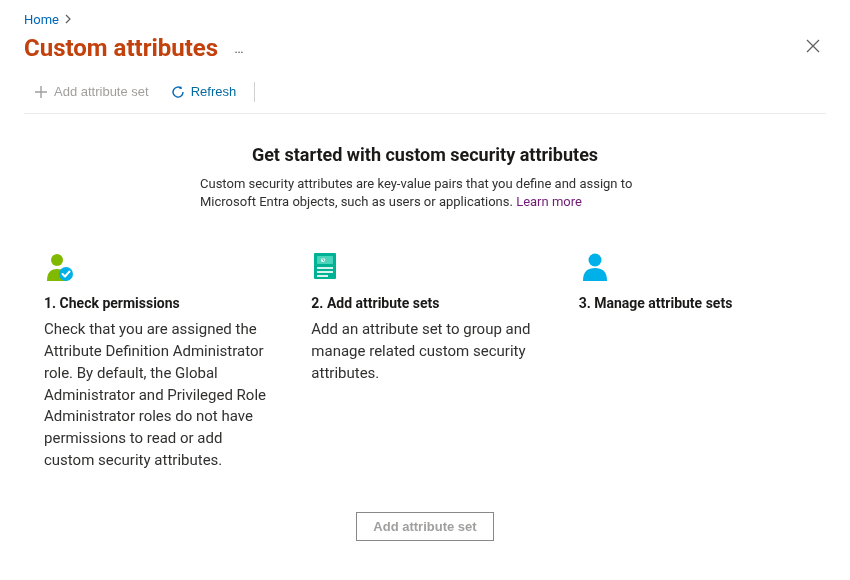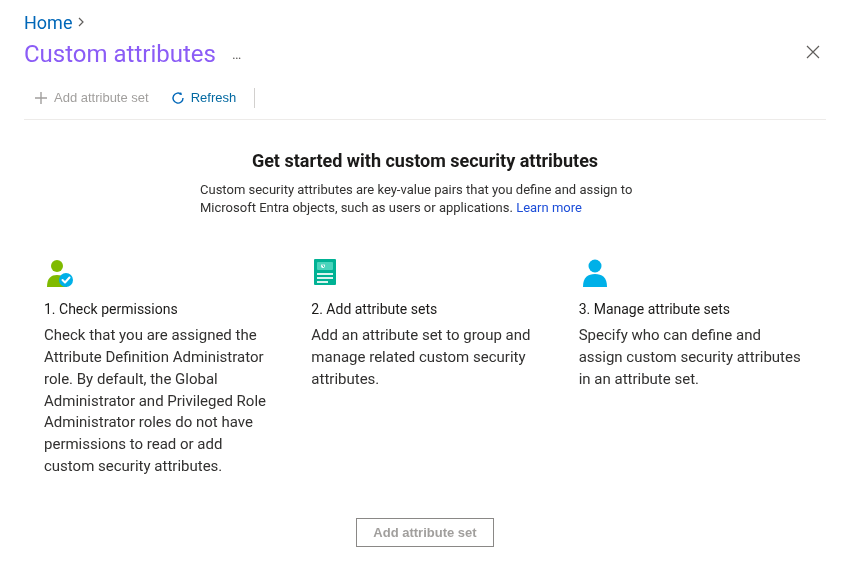--- a/index.html
+++ b/index.html
@@ -15,40 +15,40 @@
     .page {
       padding: 12px 24px 0 24px;
       height: 100%;
       display: flex;
       flex-direction: column;
     }
     .breadcrumb {
       display: flex;
       align-items: center;
       gap: 6px;
-      font-size: 18px;
+      font-size: 13px;
       margin-bottom: 6px;
     }
     .breadcrumb a { color: #0067b8; text-decoration: none; cursor: pointer; }
     .breadcrumb .sep { color: #605e5c; font-size: 12px; }
     .title-row {
       display: flex;
       align-items: center;
       justify-content: space-between;
       margin-bottom: 18px;
     }
     .title-left {
       display: flex;
       align-items: center;
       gap: 12px;
     }
     h1 {
       font-size: 24px;
-      font-weight: 400;
-      color: #8b5cf6;
+      font-weight: 700;
+      color: #c2410c;
     }
     .ellipsis {
       color: #605e5c;
       font-size: 14px;
       letter-spacing: 1px;
       cursor: pointer;
       padding: 4px;
     }
     .close-x {
       font-size: 16px;
@@ -99,39 +99,39 @@
       font-weight: 700;
       margin-bottom: 10px;
       text-align: center;
       color: #1b1a19;
     }
     .intro p {
       font-size: 13px;
       color: #323130;
       line-height: 1.4;
     }
-    .intro a { color: #1d4ed8; text-decoration: none; cursor: pointer; }
+    .intro a { color: #701a75; text-decoration: none; cursor: pointer; }
     .steps {
       display: flex;
       gap: 40px;
       justify-content: space-between;
       margin-bottom: 40px;
     }
     .step {
       flex: 1;
       min-width: 0;
     }
     .step-icon {
       width: 32px;
       height: 32px;
       margin-bottom: 12px;
     }
     .step h3 {
       font-size: 14px;
-      font-weight: 400;
+      font-weight: 700;
       margin-bottom: 8px;
       color: #1b1a19;
     }
     .step p {
       font-size: 15px;
       line-height: 1.45;
       color: #323130;
     }
     .cta {
       text-align: center;
@@ -236,21 +236,20 @@
       </div>
 
       <div class="step">
         <div class="step-icon">
           <svg width="32" height="32" viewBox="0 0 32 32">
             <circle cx="16" cy="9" r="6.5" fill="#00b0e8"></circle>
             <path d="M4 30 C4 20 9 17 16 17 C23 17 28 20 28 30 Z" fill="#00b0e8"></path>
           </svg>
         </div>
         <h3>3. Manage attribute sets</h3>
-        <p>Specify who can define and assign custom security attributes in an attribute set.</p>
       </div>
 
     </div>
 
     <div class="cta">
       <button class="cta-btn">Add attribute set</button>
     </div>
 
   </div>
 

